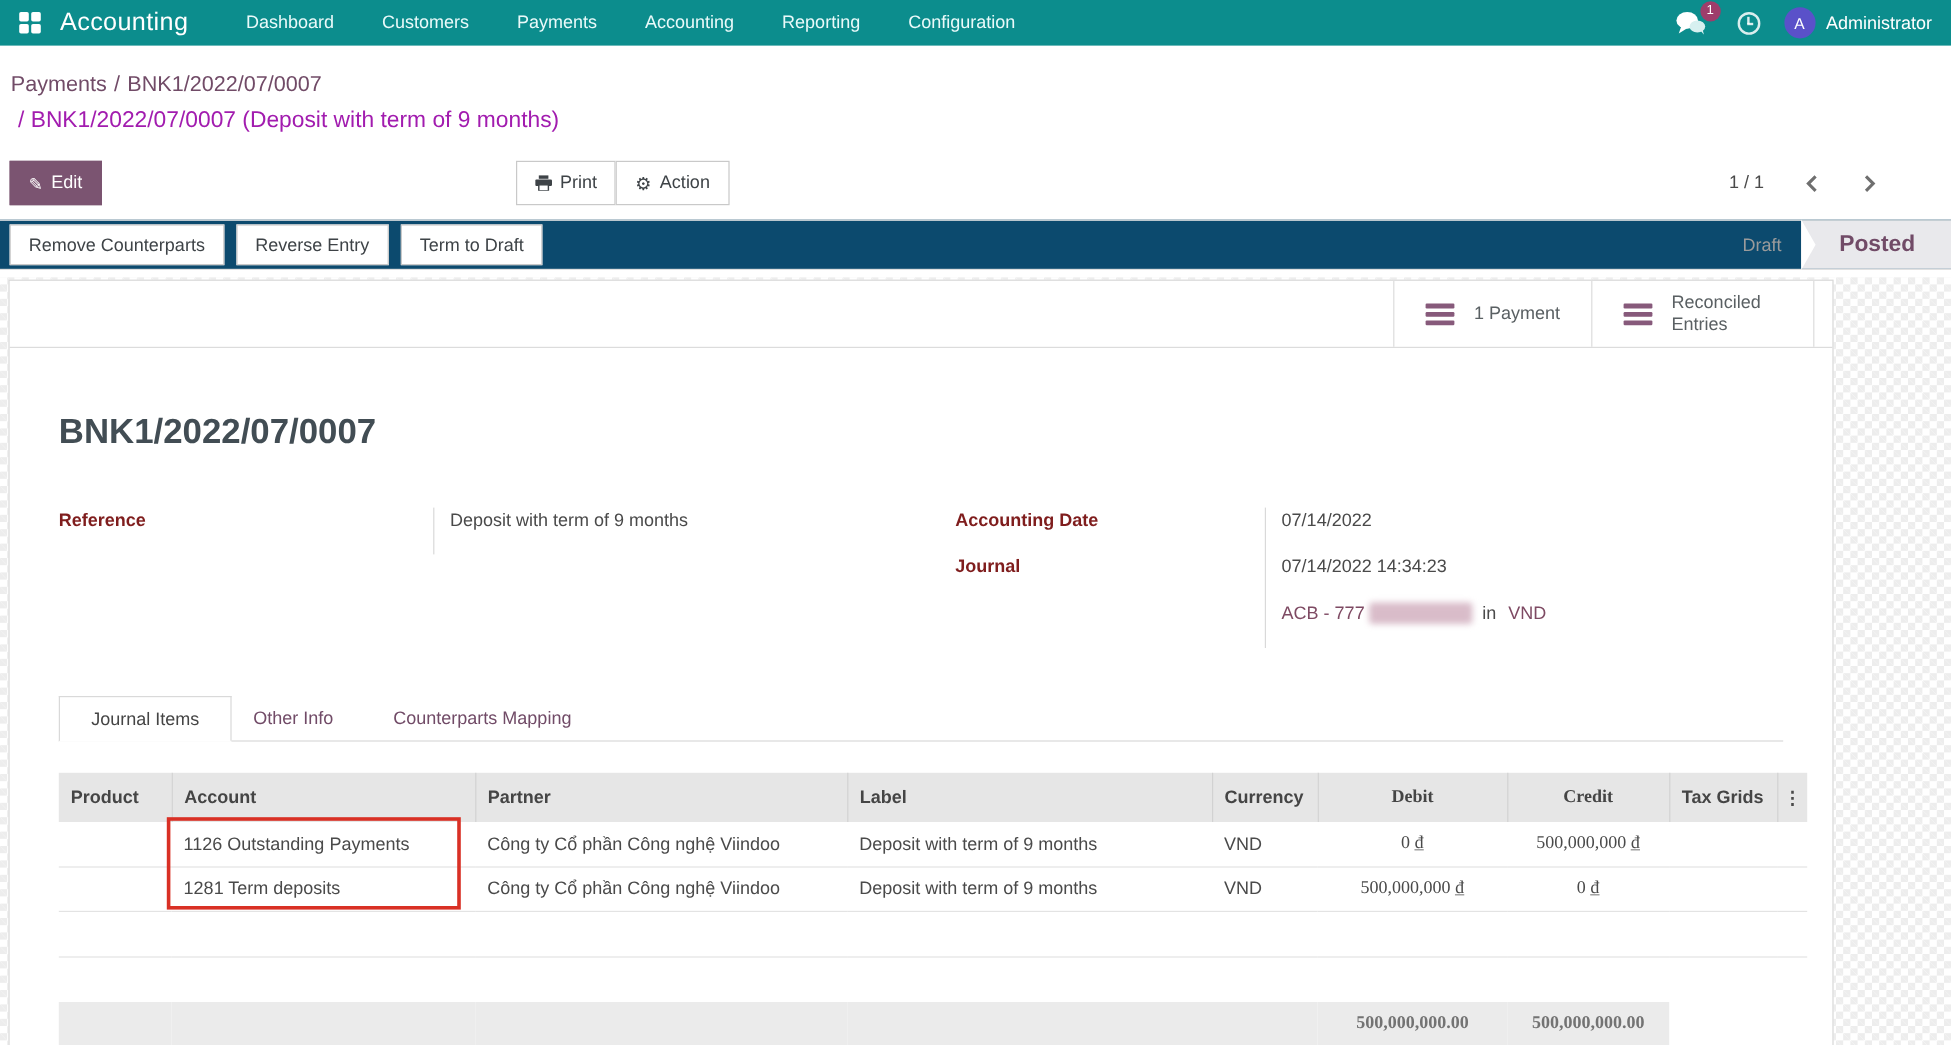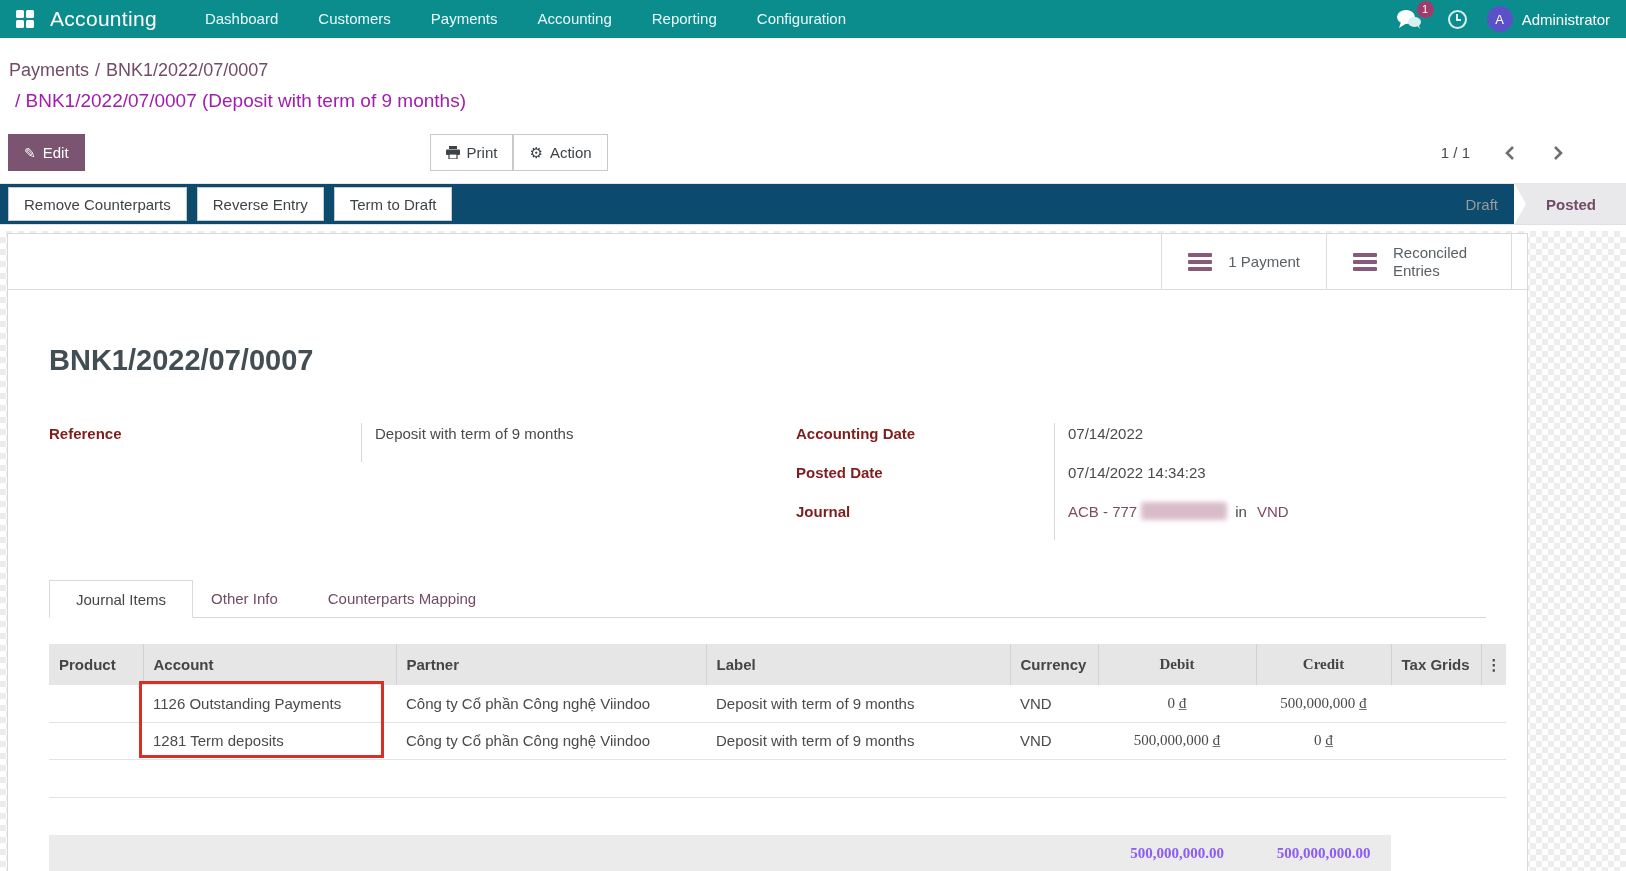--- a/index.html
+++ b/index.html
@@ -51,21 +51,21 @@
   
   .status-row { height:42px; border-top:1px solid #e7e7e7; border-bottom:1px solid #e0e0e0;
     display:flex; align-items:center; padding-left:8px; background:#0c4a6e; }
   .status-row .btn-light { height:34px; margin-right:10px; }
   .status-steps { margin-left:auto; align-self:stretch; display:flex; align-items:stretch; }
   .step-draft { display:flex; align-items:center; font-size:15px; color:#9b9b9b;
     padding:0 16px; cursor:pointer; }
   .step-posted { background:#e9e9ec; display:flex; align-items:center; cursor:pointer; }
   .step-arrow { width:0; height:0; border-top:21px solid transparent;
     border-bottom:21px solid transparent; border-left:12px solid #fff; }
-  .step-posted .lbl { font-size:15px; font-weight:bold; color:#714B67; margin:0 30px 0 20px; }
+  .step-posted .lbl { font-size:19px; font-weight:bold; color:#714B67; margin:0 30px 0 20px; }
 
   
   .main { position:relative; height:647px; margin-top:6px;
     background-image:
       linear-gradient(45deg,#ededed 25%,transparent 25%,transparent 75%,#ededed 75%),
       linear-gradient(45deg,#ededed 25%,transparent 25%,transparent 75%,#ededed 75%);
     background-size:12px 12px; background-position:0 0,6px 6px; background-color:#fff; }
   .sheet { position:absolute; left:7px; top:2px; width:1521px; height:645px;
     background:#fff; border:1px solid #d8d8d8; }
 
@@ -107,21 +107,21 @@
   table.jtable { width:1457px; border-collapse:collapse; font-size:15px; table-layout:fixed; }
   .jtable th { background:#e6e6e6; height:41px; font-weight:bold; color:#454545;
     text-align:left; padding:0 10px; cursor:pointer; }
   .jtable th + th { border-left:1px solid #d2d2d2; }
   .jtable th.num, .jtable td.num { text-align:center;font-family:Liberation Serif, serif; }
   .jtable th.dots { text-align:center; padding:0 2px; color:#4a4a4a; font-weight:bold; }
   .jtable tbody td { height:37px; border-bottom:1px solid #e3e3e3; padding:0 10px;
     color:#4a4a4a; white-space:nowrap; overflow:hidden; }
   .jtable tr.empty-row td { height:38px; }
   .jtable tr.spacer-row td { height:38px; border-bottom:none; }
-  .jtable tfoot td { height:36px; padding:0 10px; font-weight:bold; color:#8b5cf6; }
+  .jtable tfoot td { height:36px; padding:0 10px; font-weight:bold; color:#737373; }
   .jtable tfoot td.gray { background:#ebebeb; }
   .red-box { position:absolute; left:90px; top:37px; width:245px; height:77px;
     border:3px solid #d93025; pointer-events:none; }
 
   svg { display:block; }
 </style>
 </head>
 <body>
 
 <div class="navbar">
@@ -239,21 +239,20 @@
         <div class="flabels">
           <span>Reference</span>
         </div>
         <div class="fvalues">
           <span class="fval">Deposit with term of 9 months</span>
         </div>
       </div>
       <div class="fgroup fgroup-right">
         <div class="flabels">
           <span>Accounting Date</span>
-          <span>Posted Date</span>
           <span>Journal</span>
         </div>
         <div class="fvalues">
           <span class="fval">07/14/2022</span>
           <span class="fval">07/14/2022 14:34:23</span>
           <span class="fval">
             <span class="flink">ACB - 777</span>
             <span class="blurbox"></span>
             <span class="conn">in</span>
             <span class="flink">VND</span>

